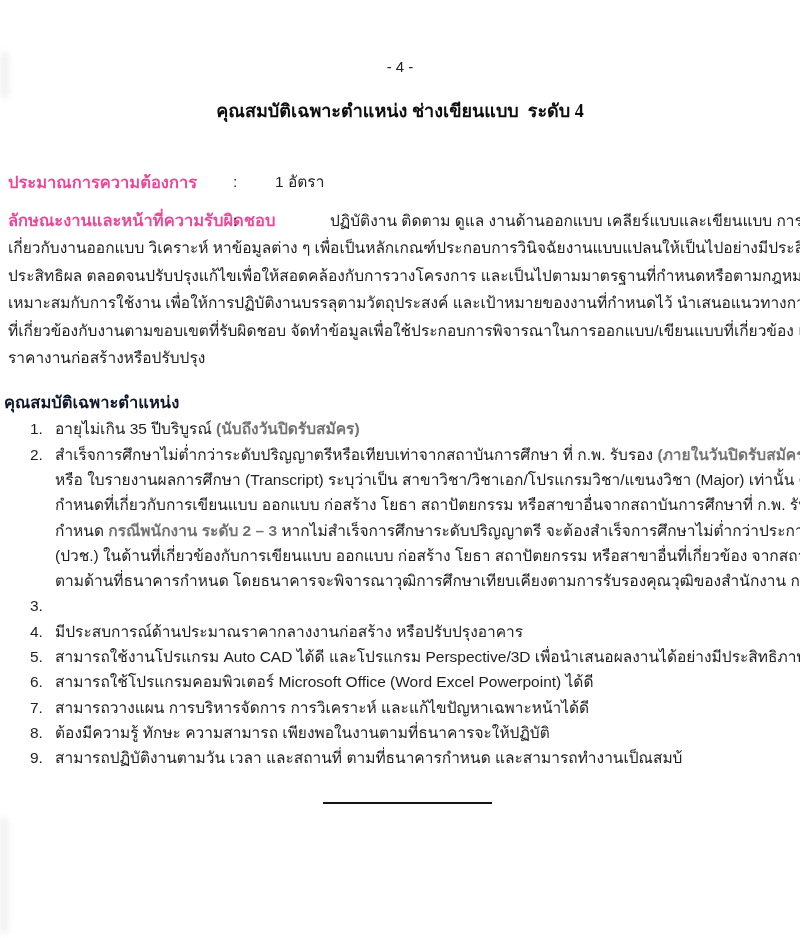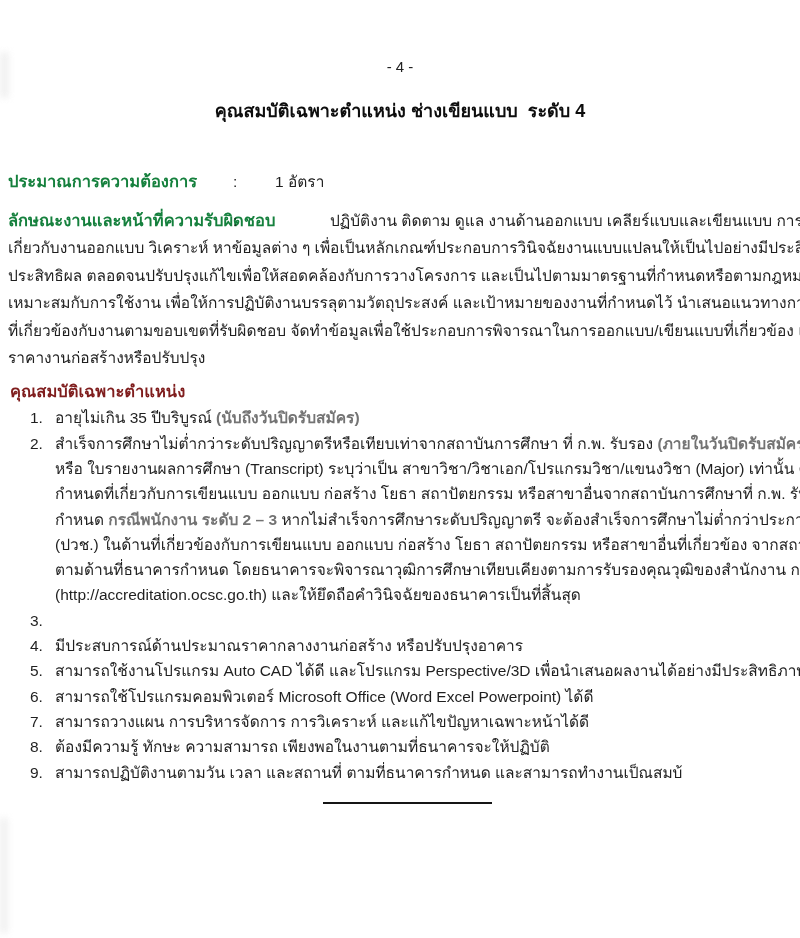--- a/index.html
+++ b/index.html
@@ -31,58 +31,58 @@
     line-height: 20px;
   }
   .doc-title {
     margin-top: 21px;
     text-align: center;
     font-size: 18px;
     font-weight: bold;
     color: #0d0d0d;
     white-space: pre;
     line-height: 26px;
+    font-family: Liberation Serif, serif;
   }
 
   .row {
     position: relative;
     height: 28px;
     line-height: 28px;
     white-space: nowrap;
     font-size: 15.5px;
   }
   .row .label {
     position: absolute;
     left: 8px;
     font-weight: bold;
     font-size: 16.5px;
-    color: #15803d;
-    font-family: Liberation Serif, serif;
+    color: #ec4899;
   }
   .row .colon { position: absolute; left: 233px; }
   .row.demand { margin-top: 44px; }
   .row.demand .value { position: absolute; left: 275px; }
   .row.duties-first { margin-top: 11px; height: 27.4px; line-height: 27.4px; }
   .row.duties-first .value { position: absolute; left: 330px; }
 
   .para-line {
     padding-left: 8px;
     white-space: nowrap;
     overflow: visible;
     font-size: 15.5px;
     height: 27.4px;
     line-height: 27.4px;
   }
 
   .qual-heading {
-    margin-top: 7px;
-    padding-left: 10px;
+    margin-top: 18px;
+    padding-left: 4px;
     font-size: 16.5px;
     font-weight: bold;
-    color: #7f1d1d;
+    color: #0f172a;
     height: 27px;
     line-height: 27px;
     white-space: nowrap;
   }
   .q-row {
     position: relative;
     height: 25.3px;
     line-height: 25.3px;
     white-space: nowrap;
     font-size: 15.5px;
@@ -166,24 +166,20 @@
       </div>
       <div class="q-row">
         <span class="q-no"></span>
         <span class="q-text">(ปวช.) ในด้านที่เกี่ยวข้องกับการเขียนแบบ ออกแบบ ก่อสร้าง โยธา สถาปัตยกรรม หรือสาขาอื่นที่เกี่ยวข้อง จากสถาบันการศึกษาที่ ก.พ. รับรอง</span>
       </div>
       <div class="q-row">
         <span class="q-no"></span>
         <span class="q-text">ตามด้านที่ธนาคารกำหนด โดยธนาคารจะพิจารณาวุฒิการศึกษาเทียบเคียงตามการรับรองคุณวุฒิของสำนักงาน ก.พ.</span>
       </div>
       <div class="q-row">
-        <span class="q-no"></span>
-        <span class="q-text">(http://accreditation.ocsc.go.th) และให้ยึดถือคำวินิจฉัยของธนาคารเป็นที่สิ้นสุด</span>
-      </div>
-      <div class="q-row">
         <span class="q-no">3.</span>
       </div>
       <div class="q-row">
         <span class="q-no">4.</span>
         <span class="q-text">มีประสบการณ์ด้านประมาณราคากลางงานก่อสร้าง หรือปรับปรุงอาคาร</span>
       </div>
       <div class="q-row">
         <span class="q-no">5.</span>
         <span class="q-text">สามารถใช้งานโปรแกรม Auto CAD ได้ดี และโปรแกรม Perspective/3D เพื่อนำเสนอผลงานได้อย่างมีประสิทธิภาพ</span>
       </div>

